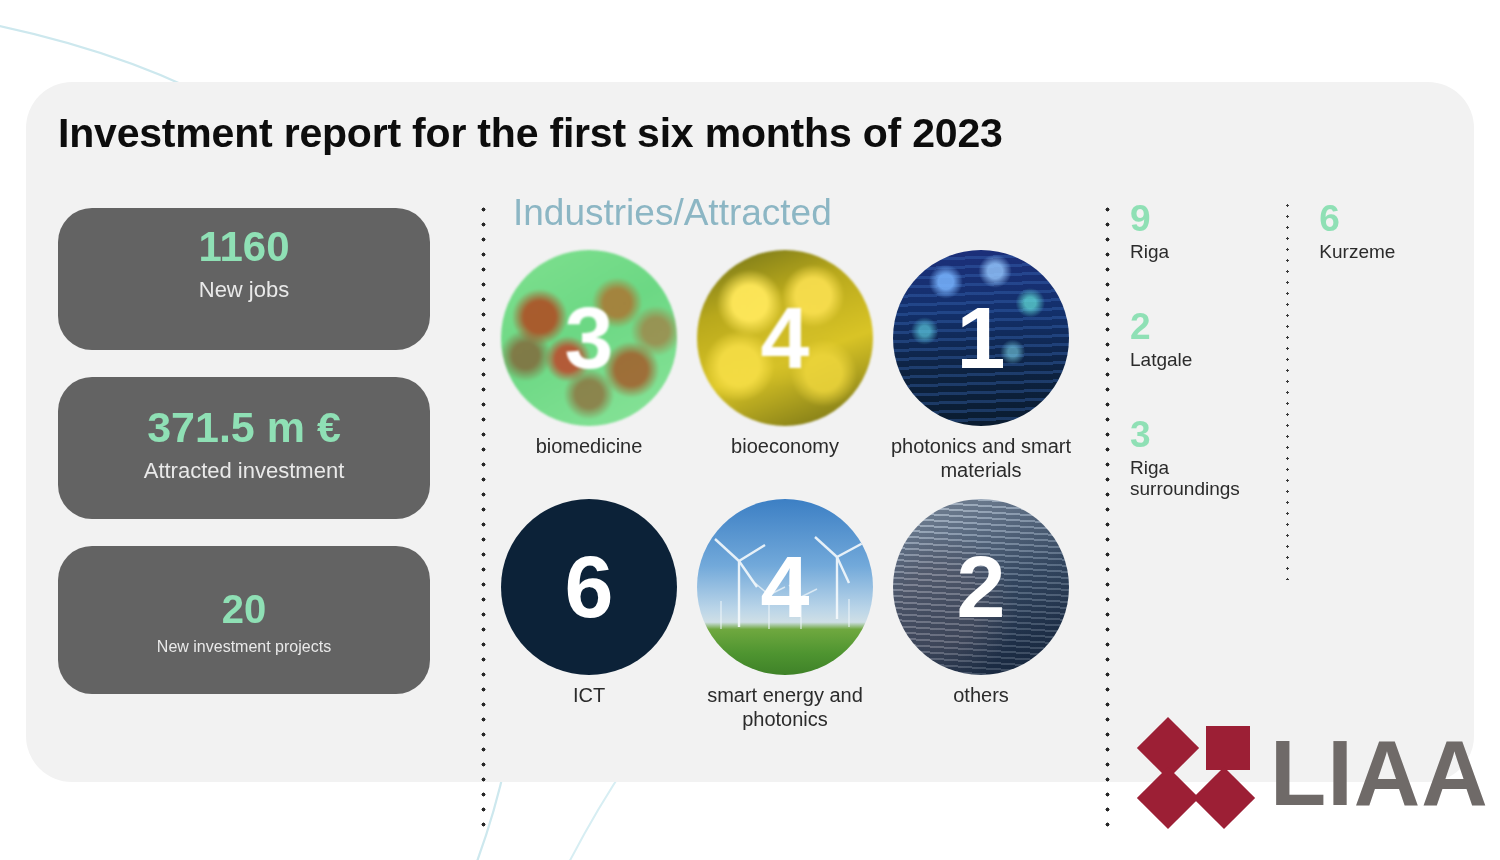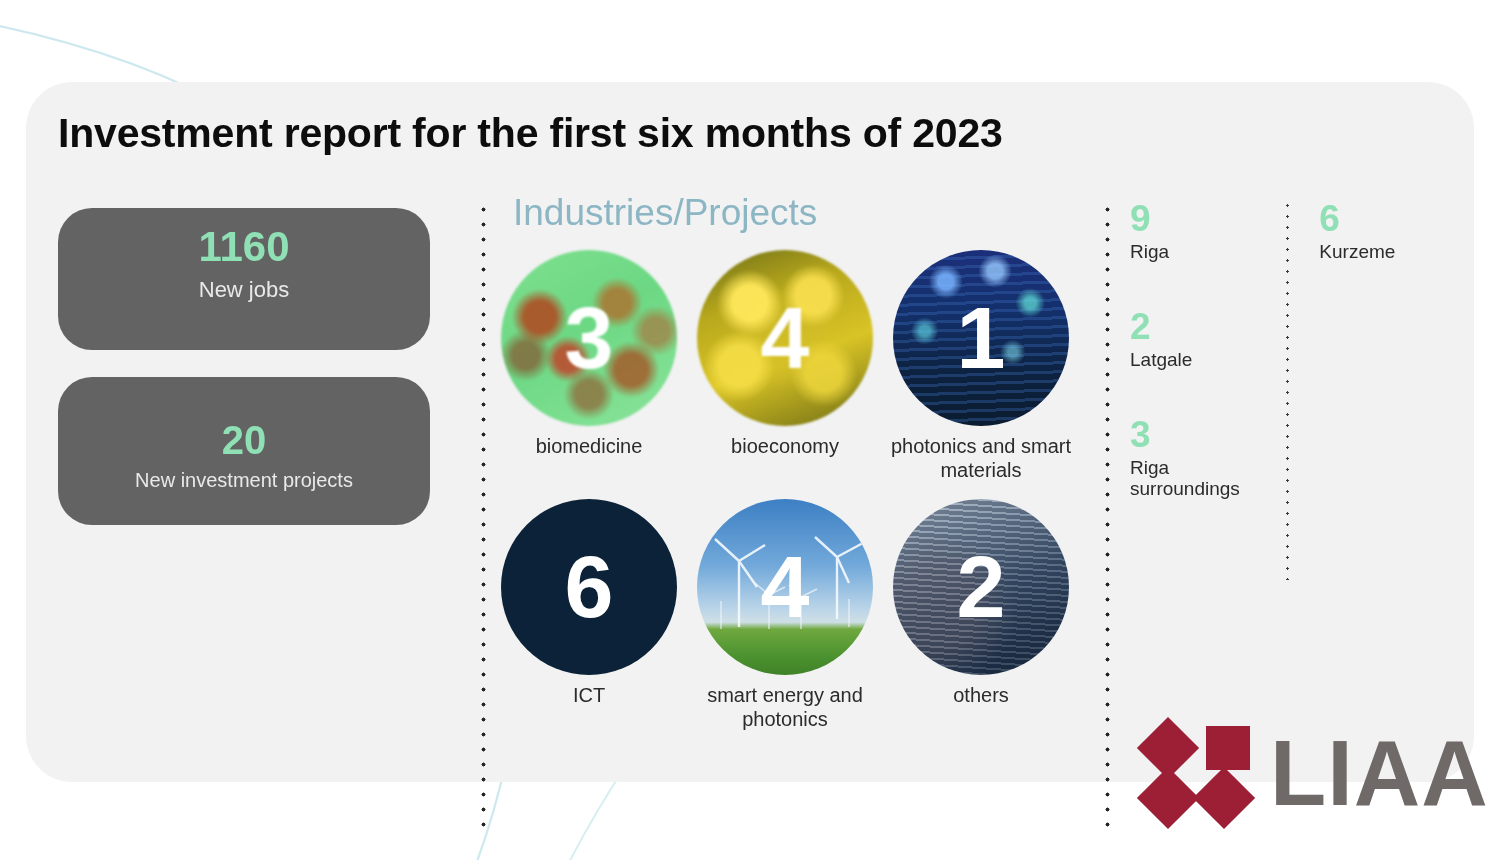--- a/index.html
+++ b/index.html
@@ -75,21 +75,21 @@
   }
   .stat-1 .stat-value { font-size: 42px; }
   .stat-2 .stat-value { font-size: 43px; }
   .stat-3 .stat-value { font-size: 40px; }
   .stat-label {
     color: #e9e9e9;
     font-size: 22px;
     margin-top: 8px;
     font-weight: normal;
   }
-  .stat-3 .stat-label { font-size: 20px; }
+  .stat-3 .stat-label { font-size: 16px; }
 
   
   .vdots {
     position: absolute;
     width: 5px;
     background-image: radial-gradient(circle, #262626 1.9px, rgba(0,0,0,0) 2.1px);
     background-size: 5px 15px;
     background-repeat: repeat-y;
   }
   .vdots-left  { left: 455px;  top: 120px; height: 632px; }
@@ -279,32 +279,36 @@
 
     <div class="title">Investment report for the first six months of 2023</div>
 
     <div class="stats">
 
       <div class="stat-card stat-1">
         <div class="stat-value">1160</div>
         <div class="stat-label">New jobs</div>
       </div>
 
+      <div class="stat-card stat-2">
+        <div class="stat-value">371.5 m €</div>
+        <div class="stat-label">Attracted investment</div>
+      </div>
 
       <div class="stat-card stat-3">
         <div class="stat-value">20</div>
         <div class="stat-label">New investment projects</div>
       </div>
 
     </div>
 
     <div class="vdots vdots-left"></div>
 
     <div class="industries">
-      <div class="industries-title">Industries/Projects</div>
+      <div class="industries-title">Industries/Attracted</div>
 
       <div class="circle-row">
 
         <div class="circle-item">
           <div class="circle img-bio">
             <div class="circle-num">3</div>
           </div>
           <div class="circle-label">biomedicine</div>
         </div>
 

